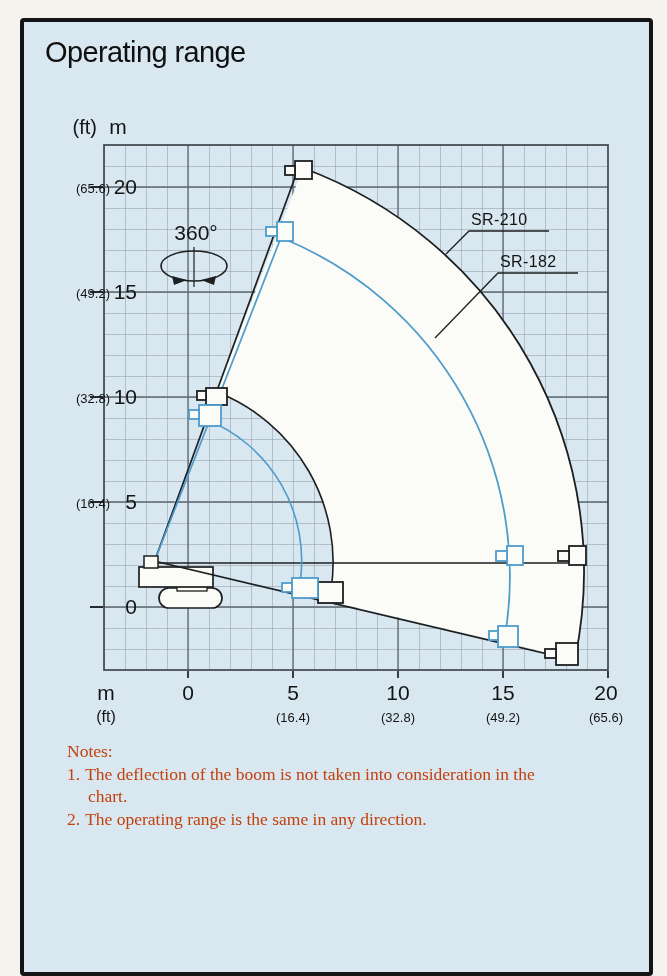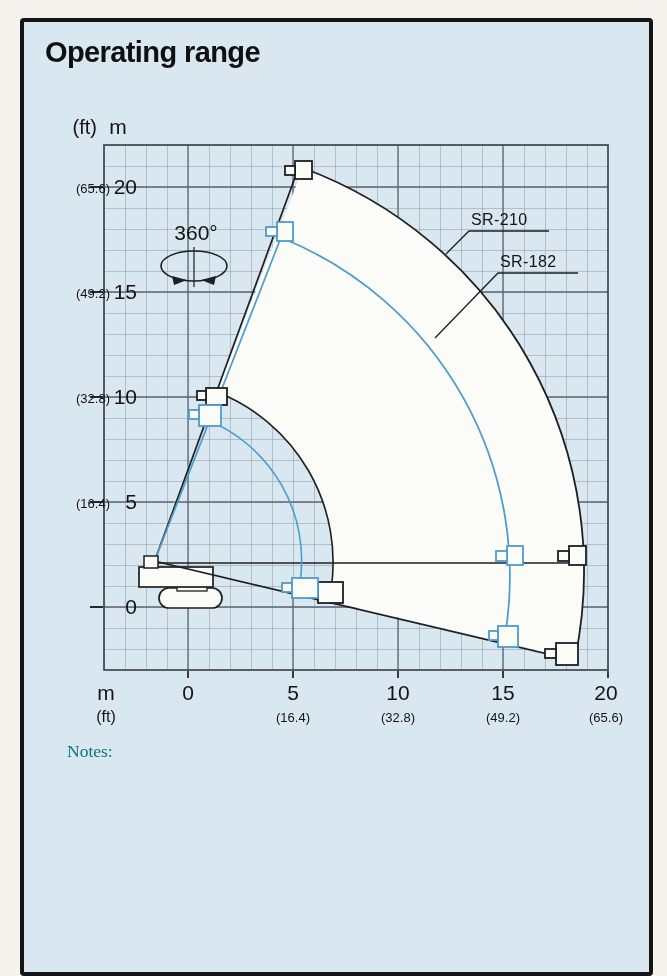--- a/index.html
+++ b/index.html
@@ -1,24 +1,24 @@
 <!DOCTYPE html>
 <html><head>
 <meta charset="utf-8">
 <style>
   html,body{margin:0;padding:0;}
   body{width:667px;height:976px;background:#f4f3ee;font-family:"Liberation Sans",sans-serif;}
   .page{position:relative;width:667px;height:976px;background:#f4f3ee;overflow:hidden;}
   .panel{position:absolute;left:20px;top:18px;width:633px;height:958px;box-sizing:border-box;
          background:#d9e7f1;border:4px solid #141414;border-radius:4px;}
   .chart-svg{position:absolute;left:0;top:0;width:667px;height:976px;}
-  .title{position:absolute;left:45px;top:36px;font-size:29px;font-weight:bold;color:#101010;
+  .title{position:absolute;left:45px;top:36px;font-size:29px;font-weight:normal;color:#101010;
          letter-spacing:-0.6px;white-space:nowrap;}
   .notes{position:absolute;left:67px;top:740px;width:508px;font-family:"Liberation Serif",serif;
-         font-size:17.5px;line-height:22.5px;color:#0f766e;}
+         font-size:17.5px;line-height:22.5px;color:#c2410c;}
   .note-item{padding-left:21px;text-indent:-21px;}
   .note-num{margin-right:5px;}
   svg text{font-family:"Liberation Sans",sans-serif;fill:#141414;}
   .t21{font-size:21px;}
   .t20{font-size:20px;}
   .t16{font-size:16px;letter-spacing:0.4px;}
   .t13{font-size:13px;}
   .t15{font-size:16px;}
 </style>
 </head>
@@ -158,14 +158,20 @@
     <text class="t13" x="293" y="722" text-anchor="middle">(16.4)</text>
     <text class="t13" x="398" y="722" text-anchor="middle">(32.8)</text>
     <text class="t13" x="503" y="722" text-anchor="middle">(49.2)</text>
     <text class="t13" x="606" y="722" text-anchor="middle">(65.6)</text>
   </svg>
 
   <div class="title">Operating range</div>
 
   <div class="notes">
     <div class="notes-heading">Notes:</div>
+    <div class="note-item">
+      <span class="note-num">1.</span><span>The deflection of the boom is not taken into consideration in the chart.</span>
+    </div>
+    <div class="note-item">
+      <span class="note-num">2.</span><span>The operating range is the same in any direction.</span>
+    </div>
   </div>
 </div>
 
 </body></html>

